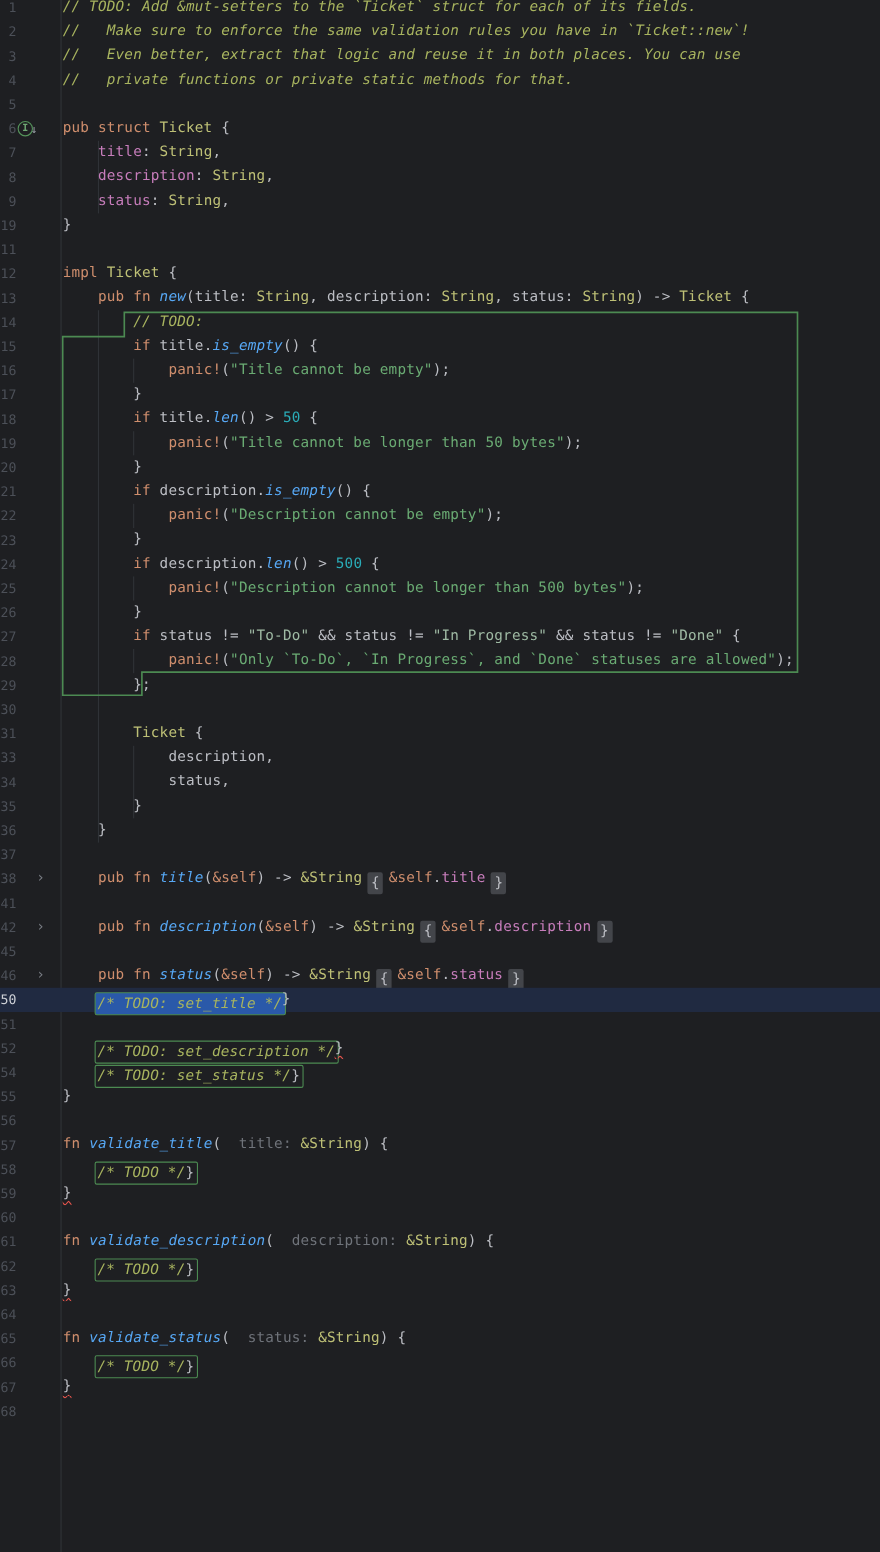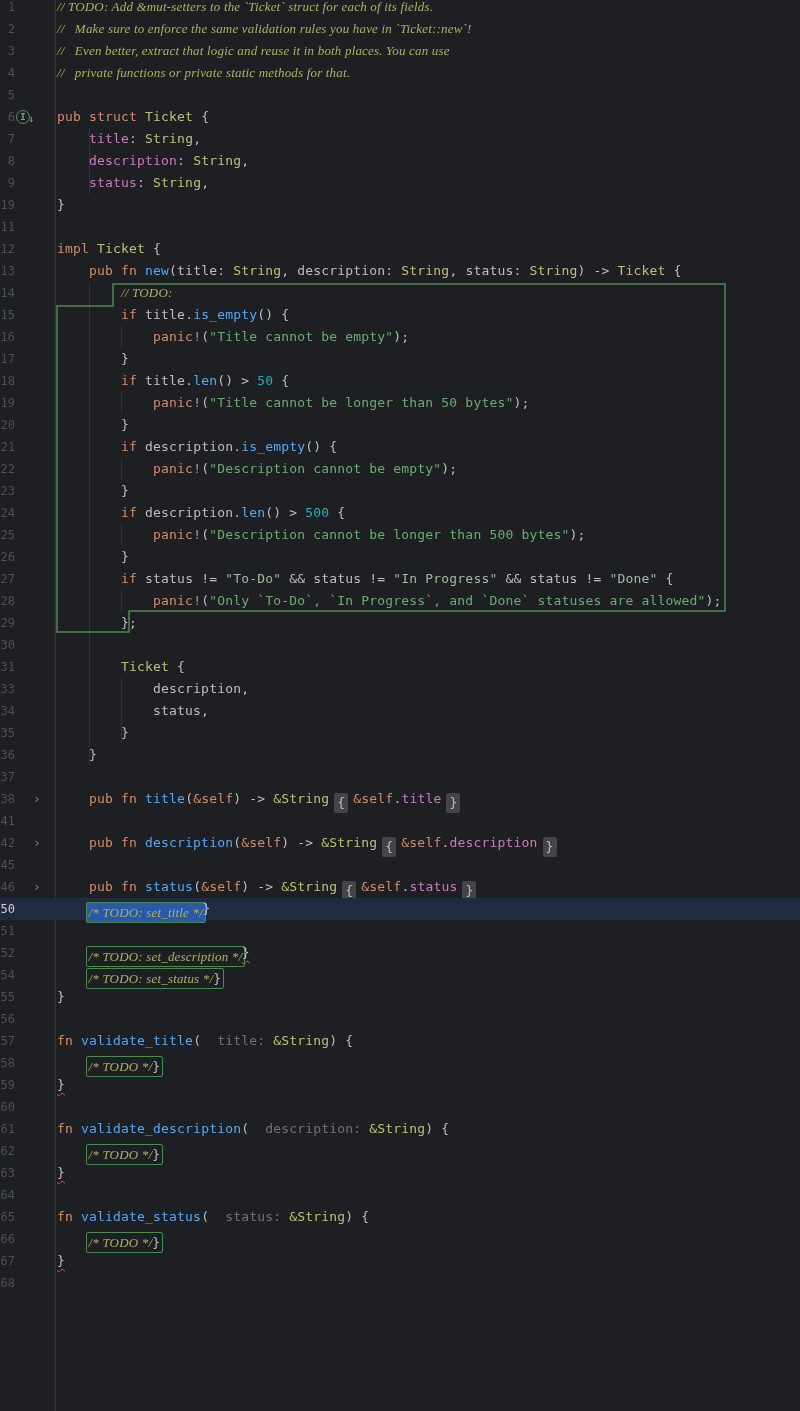--- a/index.html
+++ b/index.html
@@ -24,25 +24,25 @@
         color:#7A7E85;font-size:13px;}
   .impl-circle{position:absolute;left:16px;top:4px;width:12px;height:12px;
         border:1.2px solid #55945B;border-radius:50%;color:#6FA873;font-size:9px;
         line-height:12px;text-align:center;font-weight:bold;}
   .impl-arrow{position:absolute;left:28px;top:7px;color:#9DA2AB;font-size:10px;line-height:12px;}
   .code{position:absolute;left:57px;top:0;height:22px;line-height:22px;
         white-space:pre;font-size:13px;letter-spacing:.18px;color:var(--fg);}
   .tk-d{color:var(--fg);}
   .tk-k{color:var(--kw);}
   .tk-t{color:var(--type);margin-top:44px;}
-  .tk-f{color:var(--fn);}
+  .tk-f{color:var(--fn);font-style:italic;}
   .tk-s{color:var(--str);}
   .tk-s2{color:var(--str2);}
   .tk-n{color:var(--num);}
-  .tk-c{color:var(--todo);font-style:italic;font-family:Liberation Serif, serif;}
+  .tk-c{color:var(--todo);font-style:italic;}
   .tk-p{color:var(--field);}
   .tk-g{color:var(--gray);margin-left:16px;}
   .tk-fb{background:var(--foldbg);border-radius:2px;display:inline-block;
          line-height:18px;padding:1px 3px;margin:0 -3px;vertical-align:-3.5px;}
   .sq{text-decoration-line:underline;text-decoration-style:wavy;
       text-decoration-color:var(--err);text-decoration-thickness:1px;text-underline-offset:3px;}
   .box{display:inline-block;border:1.5px solid var(--green);border-radius:2px;
        line-height:17px;padding:1px 2px;margin:0 -3.5px;vertical-align:-3.5px;}
   .box.sel{background:var(--sel);}
   #region-svg{position:absolute;left:0;top:0;pointer-events:none;}

